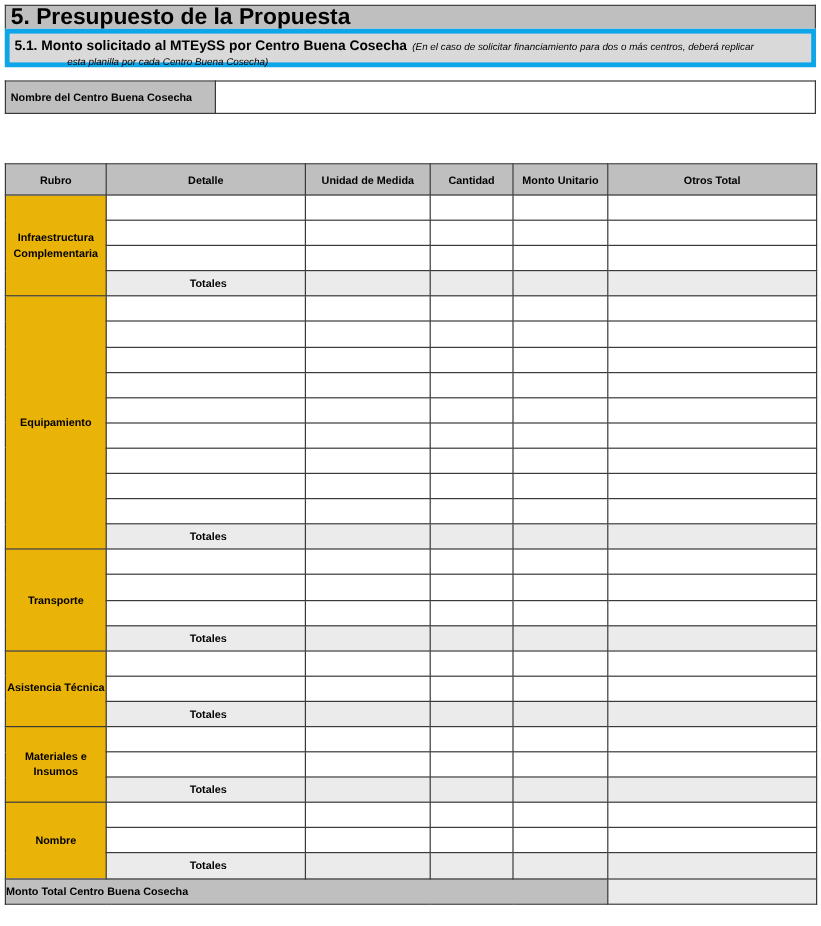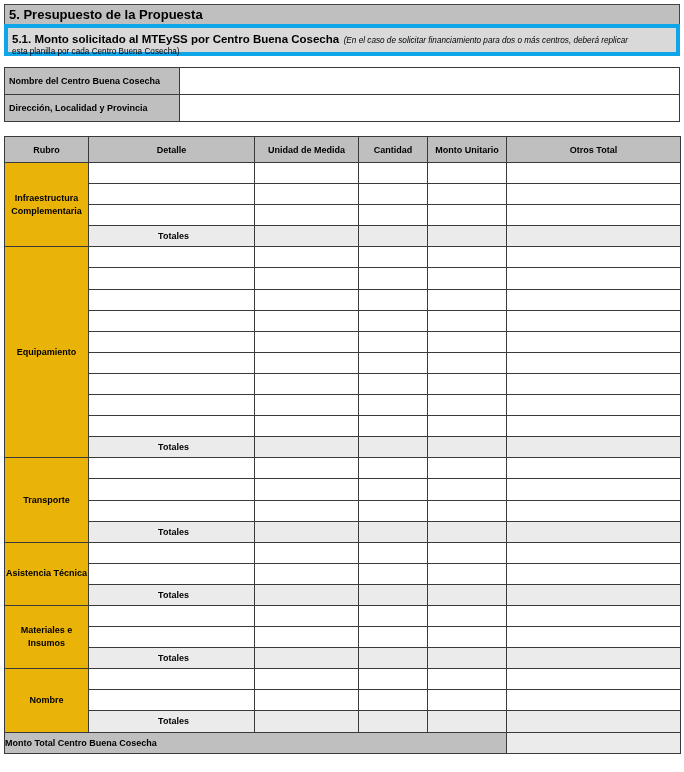--- a/index.html
+++ b/index.html
@@ -1,25 +1,25 @@
 <!DOCTYPE html>
 <html><head>
 <meta charset="utf-8">
 <style>
   html, body { margin:0; padding:0; background:#ffffff; }
   body { width:684px; height:772px; position:relative; overflow:hidden;
          font-family:"Liberation Sans", "DejaVu Sans", sans-serif; color:#000; }
   .hdr1 { position:absolute; left:4px; top:4px; width:674px; height:20px;
           background:#bfbfbf; border:1px solid #444; border-bottom:none;
-          font-weight:bold; font-size:13px; line-height:20px; padding-left:4px; box-sizing:border-box; width:676px; }
+          font-weight:bold; font-size:19px; line-height:20px; padding-left:4px; box-sizing:border-box; width:676px; }
   .hdr2 { position:absolute; left:4px; top:24px; width:676px; height:32px;
           background:#d9d9d9; border:4px solid #0ea5e9; box-sizing:border-box; padding:1px 4px; }
   .hdr2 .main { font-weight:bold; font-size:11.5px; }
   .hdr2 .note { font-style:italic; font-size:8.2px; }
-  .hdr2 .line2 { font-size:8.2px; display:block; margin-top:0px; }
+  .hdr2 .line2 { font-style:italic; font-size:8.2px; display:block; margin-top:0px;margin-left:44px; }
   table { border-collapse:collapse; position:absolute; table-layout:fixed;border-radius:19px; }
   td, th { border:1px solid #3a3a3a; padding:0; box-sizing:border-box; font-size:9px; }
   .info { left:4px; top:67px; width:676px; }
   .info td { height:27px; }
   .info td.lbl { background:#bfbfbf; font-weight:bold; padding-left:4px; width:175px; }
   .info td.val { background:#fff; }
   .budget { left:4px; top:136px; width:676px; }
   .budget th { background:#bfbfbf; font-weight:bold; height:26px; text-align:center; }
   .budget td { height:21.1px; background:#fff; }
   .budget td.rubro { background:#eab308; font-weight:bold; text-align:center; line-height:13px; }
@@ -35,24 +35,20 @@
 <div class="hdr2">
   <span class="main">5.1. Monto solicitado al MTEySS por Centro Buena Cosecha</span>
   <span class="note">(En el caso de solicitar financiamiento para dos o más centros, deberá replicar</span>
   <span class="line2">esta planilla por cada Centro Buena Cosecha)</span>
 </div>
 
 <table class="info">
   <tbody>
       <tr>
     <td class="lbl">Nombre del Centro Buena Cosecha</td>
-    <td class="val"></td>
-  </tr>
-  <tr>
-    <td class="lbl">Dirección,  Localidad y Provincia</td>
     <td class="val"></td>
   </tr>
 </tbody>
   </table>
 
 <table class="budget" id="budget">
   <colgroup>
     <col style="width:84px">
       <col style="width:166px">
       <col style="width:104px">

